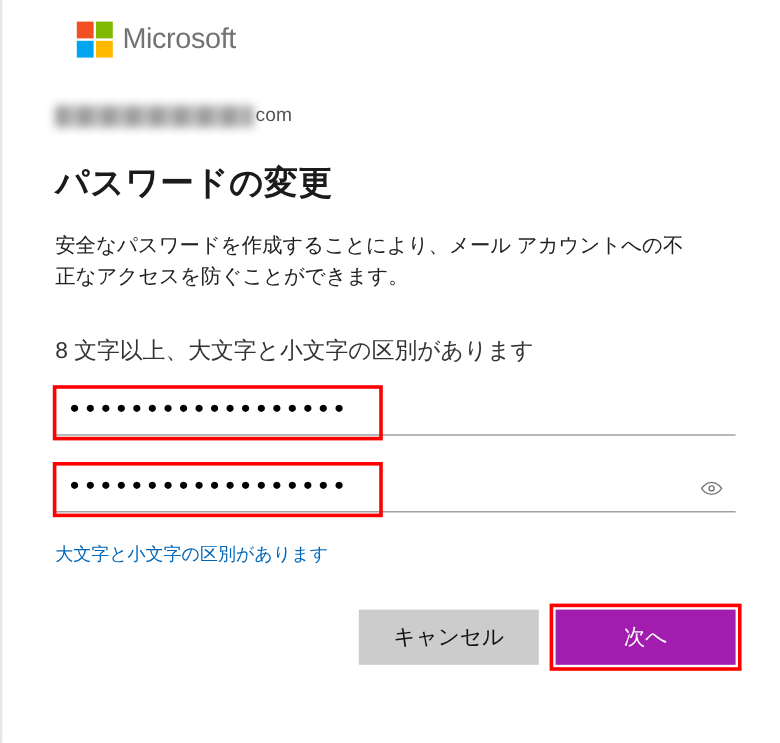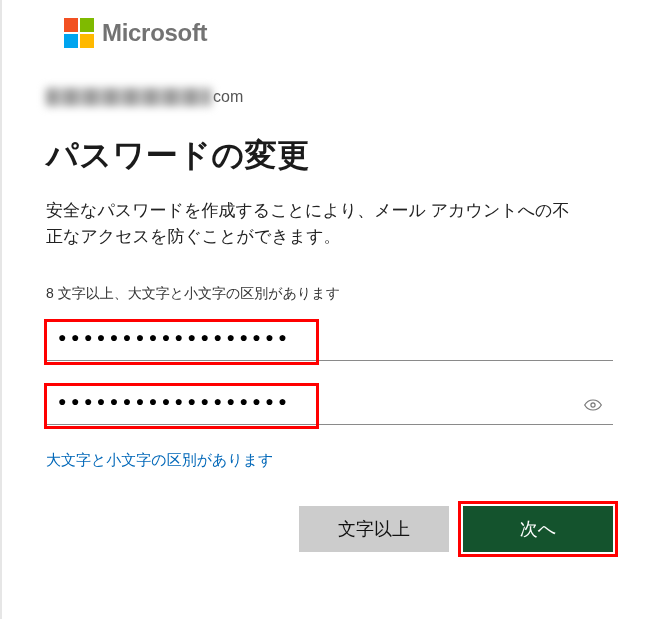--- a/index.html
+++ b/index.html
@@ -18,38 +18,38 @@
     }
 
     
     .ms-logo-row{display:flex;align-items:center;gap:8px;margin:8px 0 0 18px}
     .ms-logo{width:30px;height:30px;display:grid;grid-template-columns:1fr 1fr;grid-template-rows:1fr 1fr;gap:2px}
     .sq{width:100%;height:100%}
     .sq.r{background:#f25022}
     .sq.g{background:#7fba00}
     .sq.b{background:#00a4ef}
     .sq.y{background:#ffb900}
-    .ms-word{font-size:24px;color:#737373;font-weight:700;letter-spacing:-.3px}
+    .ms-word{font-size:24px;color:#737373;font-weight:400;letter-spacing:-.3px}
 
     
     .account-row{margin:40px 0 0 0;font-size:17px;color:#444;display:flex;align-items:flex-end}
     .blur-box{
       display:inline-block;width:165px;height:18px;margin-right:2px;
       filter:blur(4px);
       background:repeating-linear-gradient(90deg,#999 0 10px,#bbb 10px 20px);
       border-radius:2px;
     }
     .account-suffix{color:#555;font-size:16px}
 
     
-    .page-title{font-size:32px;font-weight:650;margin:28px 0 0 0;letter-spacing:.5px}
+    .page-title{font-size:28px;font-weight:650;margin:28px 0 0 0;letter-spacing:.5px}
 
     
     .desc{font-size:17px;line-height:1.55;margin:20px 0 16px 0;max-width:540px;color:#222}
-    .pw-rule{font-size:14px;color:#333;margin:34px 0 0 0}
+    .pw-rule{font-size:19px;color:#333;margin:34px 0 0 0}
 
     
     .pw-field-slot{position:relative;margin-top:18px}
     .pw-underline{
       border:none;border-bottom:1px solid #8a8a8a;
       width:100%;height:40px;
       font-size:24px;letter-spacing:4px;
       padding:0 4px 2px 8px;
       background:transparent;
       outline:none;
@@ -79,21 +79,21 @@
     .forgot-link{display:inline-block;margin:26px 0 0 0;color:#0067b8;font-size:15px;text-decoration:none;cursor:pointer}
 
     
     .btn-row{display:flex;justify-content:flex-end;gap:14px;margin:36px 0 0 0}
     .btn{
       min-width:150px;height:46px;
       border:none;font-size:18px;cursor:pointer;
       display:flex;align-items:center;justify-content:center;
     }
     .btn-cancel{background:#cccccc;color:#111}
-    .btn-next  {background:#14532d;color:#fff;position:relative}
+    .btn-next  {background:#a21caf;color:#fff;position:relative}
     .red-box-btn{
       position:absolute;top:-5px;left:-5px;right:-5px;bottom:-5px;
       border:3px solid #ff0000;pointer-events:none;
     }
   </style>
 </head>
 <body>
 
 <div class="panel">
 
@@ -141,20 +141,20 @@
       </svg>
     </button>
     <span class="red-box"></span>
   </div>
 
   
   <a class="forgot-link" href="#">大文字と小文字の区別があります</a>
 
   
   <div class="btn-row">
-    <button class="btn btn-cancel">文字以上</button>
+    <button class="btn btn-cancel">キャンセル</button>
     <span style="position:relative;display:inline-block">
       <button class="btn btn-next">次へ</button>
       <span class="red-box-btn"></span>
     </span>
   </div>
 
 </div>
 
 </body></html>

